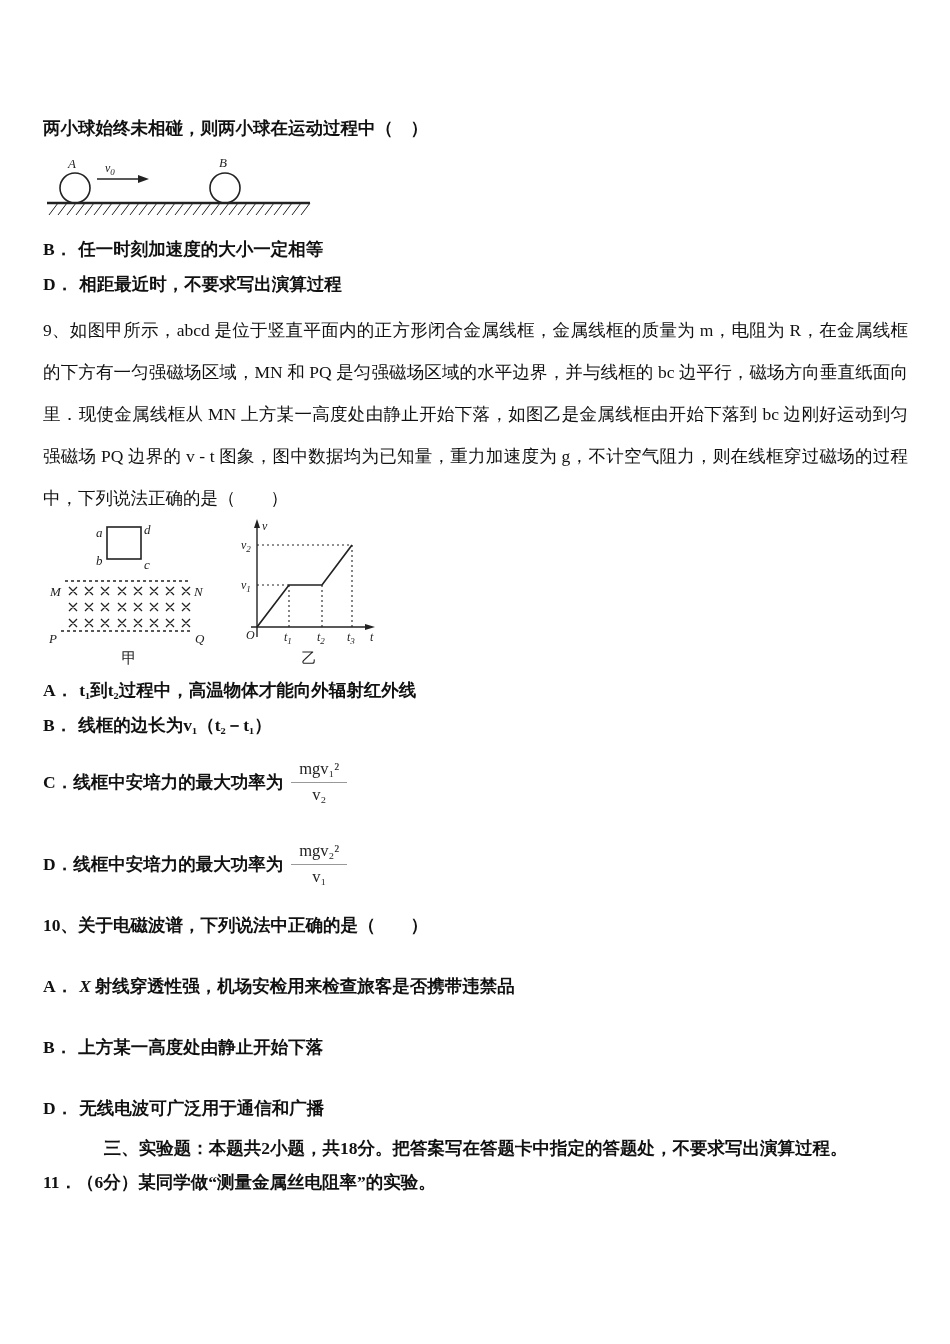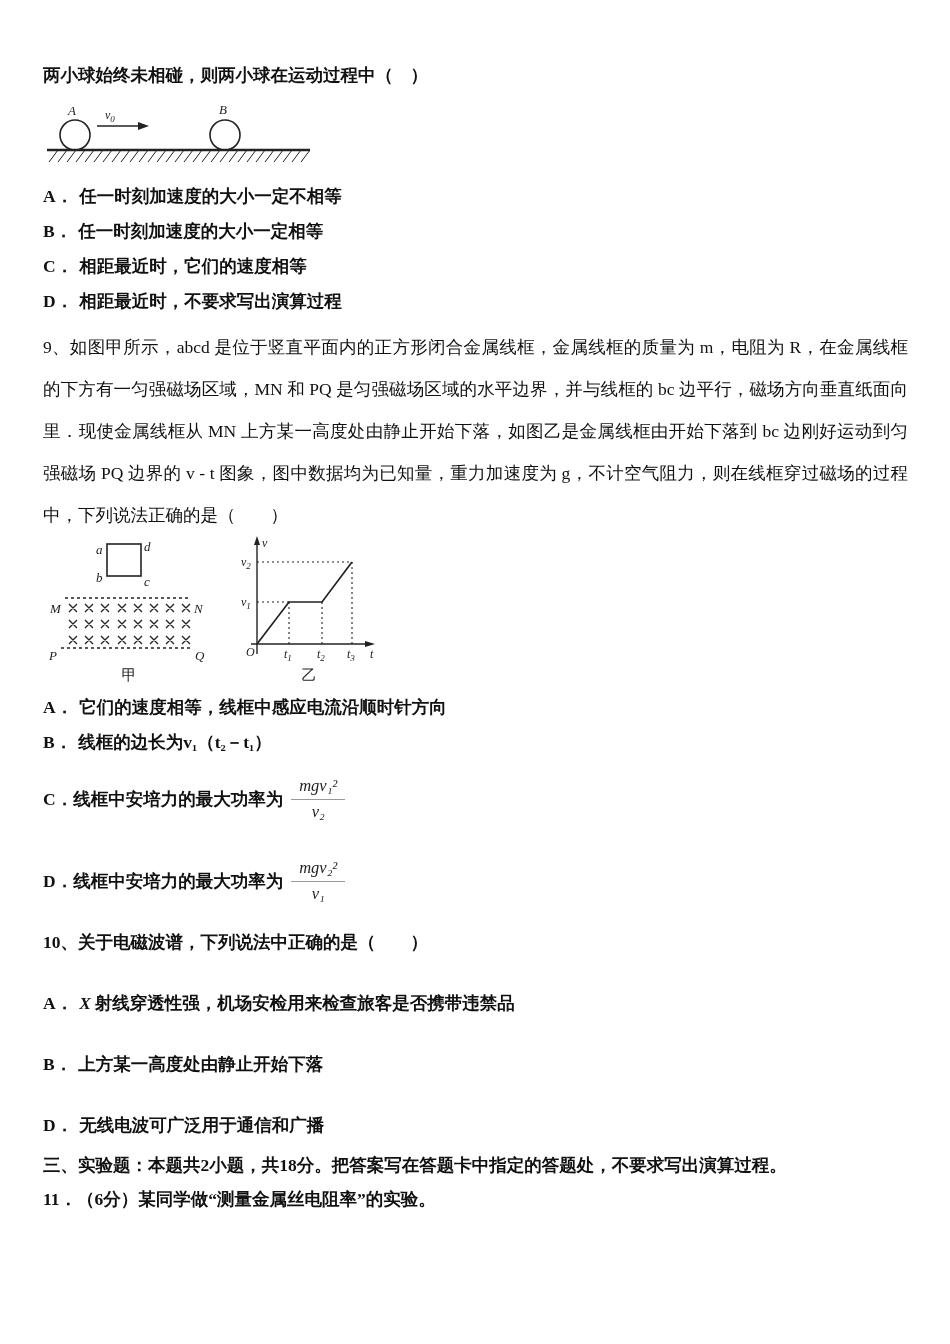--- a/index.html
+++ b/index.html
@@ -1,49 +1,49 @@
 <!DOCTYPE html>
 <html><head>
 <meta charset="utf-8">
 <style>
   html,body{margin:0;padding:0;background:#fff;}
   body{width:950px;height:1344px;overflow:hidden;color:#111;
        font-family:"Liberation Serif","DejaVu Sans",serif;}
-  .page{box-sizing:border-box;width:950px;height:1344px;padding:64px 42px 20px 43px;}
+  .page{box-sizing:border-box;width:950px;height:1344px;padding:117px 42px 20px 43px;}
 
   .stem{font-size:17.5px;line-height:22px;margin:0;font-weight:bold;}
   .q9stem{font-weight:normal;line-height:42px;text-align:justify;margin:8px 0 0 0;}
   .opt{font-size:17.5px;line-height:21px;font-weight:bold;margin:0 0 14px 0;}
   .opt .lbl{margin-right:6px;}
   .optrow{display:flex;align-items:center;font-size:17.5px;font-weight:bold;}
   .opts{margin-top:22px;}
   .opts9{margin-top:12px;}
   .xi{font-style:italic;margin-right:4px;font-family:"Liberation Serif",serif;}
 
   .fig1{margin:16px 0 0 2px;}
   .figrow{display:flex;gap:30px;margin:0 0 0 6px;align-items:flex-start;}
   .figbox{text-align:center;}
   .figcap{font-size:15px;margin-top:2px;color:#222;}
   svg{display:block;}
   .svglab{font-family:"Liberation Serif",serif;font-style:italic;font-size:13px;fill:#222;}
   .svglab-sm{font-family:"Liberation Serif",serif;font-style:italic;font-size:12px;fill:#222;}
   .subt{font-size:9px;}
 
   .fracwrap{display:inline-block;margin-left:8px;text-align:center;
-            font-family:"Liberation Serif","DejaVu Sans",serif;font-style:italic;
+            font-family:"Liberation Serif","DejaVu Sans",serif;
             font-weight:normal;font-size:16.5px;color:#222;line-height:1.15;}
   .fracwrap .num{display:block;padding:0 8px 3px 8px;border-bottom:1.5px solid #999;}
   .fracwrap .den{display:block;padding-top:3px;text-align:center;}
   .fr-c{margin-top:14px;min-height:64px;}
   .fr-d{margin-top:18px;min-height:64px;margin-bottom:6px;}
 
   .q10{margin-top:18px;}
   .opts10{margin-top:14px;}
   .opt10{margin-bottom:13px;margin-top:40px;}
-  .sec3{font-size:17.5px;font-weight:bold;line-height:22px;margin:18px 0 0 0;}
+  .sec3{font-size:17.5px;font-weight:bold;line-height:22px;margin:18px 0 0 0;text-align:center;}
   .q11{font-size:17.5px;font-weight:bold;line-height:22px;margin:12px 0 0 0;}
 </style>
 </head>
 <body>
 
 <div class="page">
 
   <section>
     <p class="stem">两小球始终未相碰，则两小球在运动过程中（　）</p>
 
@@ -53,23 +53,21 @@
       <line x1="52" y1="24" x2="94" y2="24" stroke="#222" stroke-width="1.6"></line>
       <polygon points="104,24 93,20 93,28" fill="#222"></polygon>
       <text class="svglab-sm" x="60" y="17"><tspan>v</tspan><tspan class="subt" dy="3">0</tspan></text>
       <circle cx="180" cy="33" r="15" fill="#fff" stroke="#222" stroke-width="1.6"></circle>
       <text class="svglab" x="174" y="12">B</text>
       <line x1="2" y1="48" x2="265" y2="48" stroke="#222" stroke-width="2.4"></line>
       <path fill="none" stroke="#222" stroke-width="1" d="M4 60L13 48M13 60L22 48M22 60L31 48M31 60L40 48M40 60L49 48M49 60L58 48M58 60L67 48M67 60L76 48M76 60L85 48M85 60L94 48M94 60L103 48M103 60L112 48M112 60L121 48M121 60L130 48M130 60L139 48M139 60L148 48M148 60L157 48M157 60L166 48M166 60L175 48M175 60L184 48M184 60L193 48M193 60L202 48M202 60L211 48M211 60L220 48M220 60L229 48M229 60L238 48M238 60L247 48M247 60L256 48M256 60L265 48"></path>
     </svg>
 
     <div class="opts">
-      <p class="opt"><span class="lbl">A．</span><span>任一时刻加速度的大小一定不相等</span></p>
       <p class="opt"><span class="lbl">B．</span><span>任一时刻加速度的大小一定相等</span></p>
-      <p class="opt"><span class="lbl">C．</span><span>相距最近时，它们的速度相等</span></p>
       <p class="opt"><span class="lbl">D．</span><span>相距最近时，不要求写出演算过程</span></p>
     </div>
   </section>
 
   <section>
     <p class="stem q9stem">9、如图甲所示，abcd 是位于竖直平面内的正方形闭合金属线框，金属线框的质量为 m，电阻为 R，在金属线框的下方有一匀强磁场区域，MN 和 PQ 是匀强磁场区域的水平边界，并与线框的 bc 边平行，磁场方向垂直纸面向里．现使金属线框从 MN 上方某一高度处由静止开始下落，如图乙是金属线框由开始下落到 bc 边刚好运动到匀强磁场 PQ 边界的 v - t 图象，图中数据均为已知量，重力加速度为 g，不计空气阻力，则在线框穿过磁场的过程中，下列说法正确的是（　　）</p>
 
     <div class="figrow">
 
       <div class="figbox">
@@ -105,21 +103,21 @@
           <text class="svglab-sm" x="2" y="70"><tspan>v</tspan><tspan class="subt" dy="3">1</tspan></text>
           <text class="svglab-sm" x="45" y="122"><tspan>t</tspan><tspan class="subt" dy="3">1</tspan></text>
           <text class="svglab-sm" x="78" y="122"><tspan>t</tspan><tspan class="subt" dy="3">2</tspan></text>
           <text class="svglab-sm" x="108" y="122"><tspan>t</tspan><tspan class="subt" dy="3">3</tspan></text>
         </svg>
         <div class="figcap">乙</div>
       </div>
     </div>
 
     <div class="opts9">
-      <p class="opt"><span class="lbl">A．</span><span>它们的速度相等，线框中感应电流沿顺时针方向</span></p>
+      <p class="opt"><span class="lbl">A．</span><span>t₁到t₂过程中，高温物体才能向外辐射红外线</span></p>
       <p class="opt"><span class="lbl">B．</span><span>线框的边长为v₁（t₂－t₁）</span></p>
 
       <div class="optrow fr-c">
         <span class="lbl">C．</span>
           <span>线框中安培力的最大功率为</span>
         <span class="fracwrap">
             <span class="num">mgv₁²</span>
             <span class="den">v₂</span>
           </span>
       </div>

